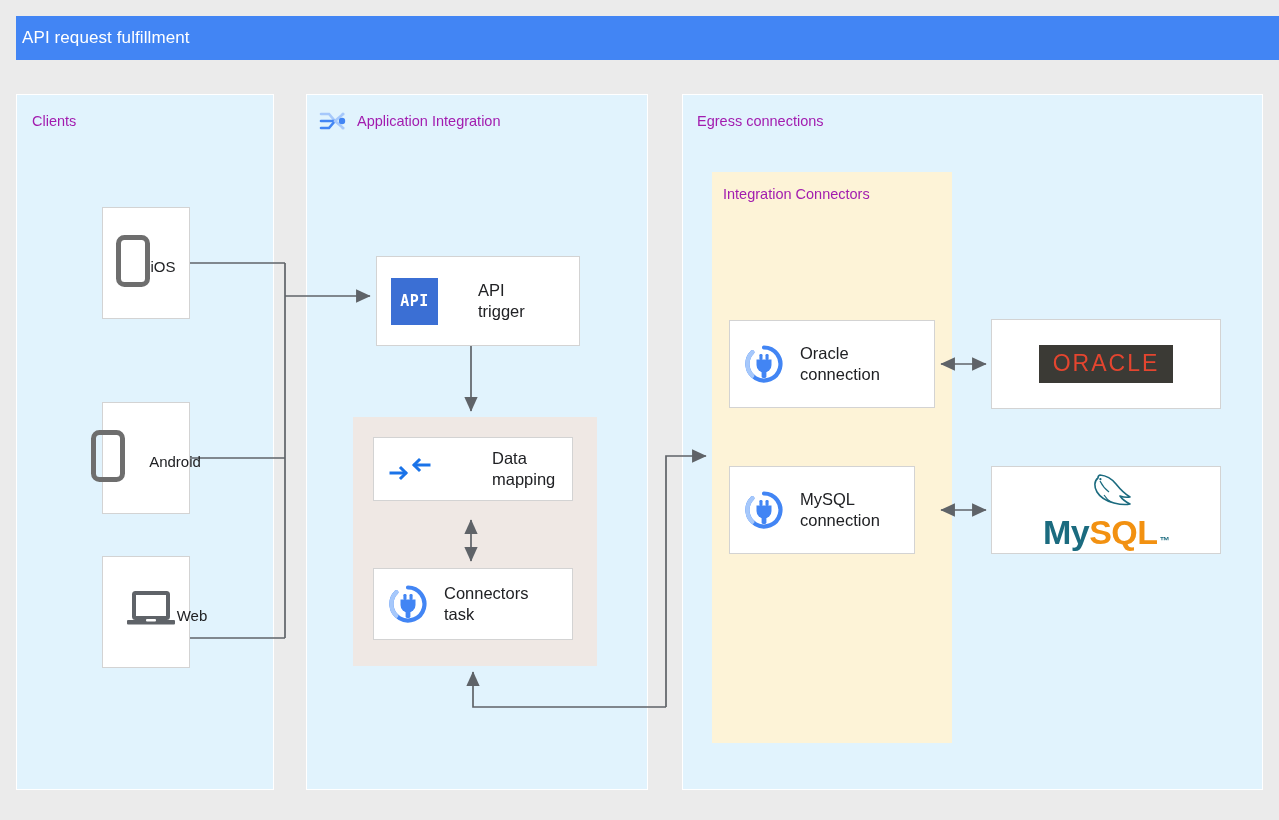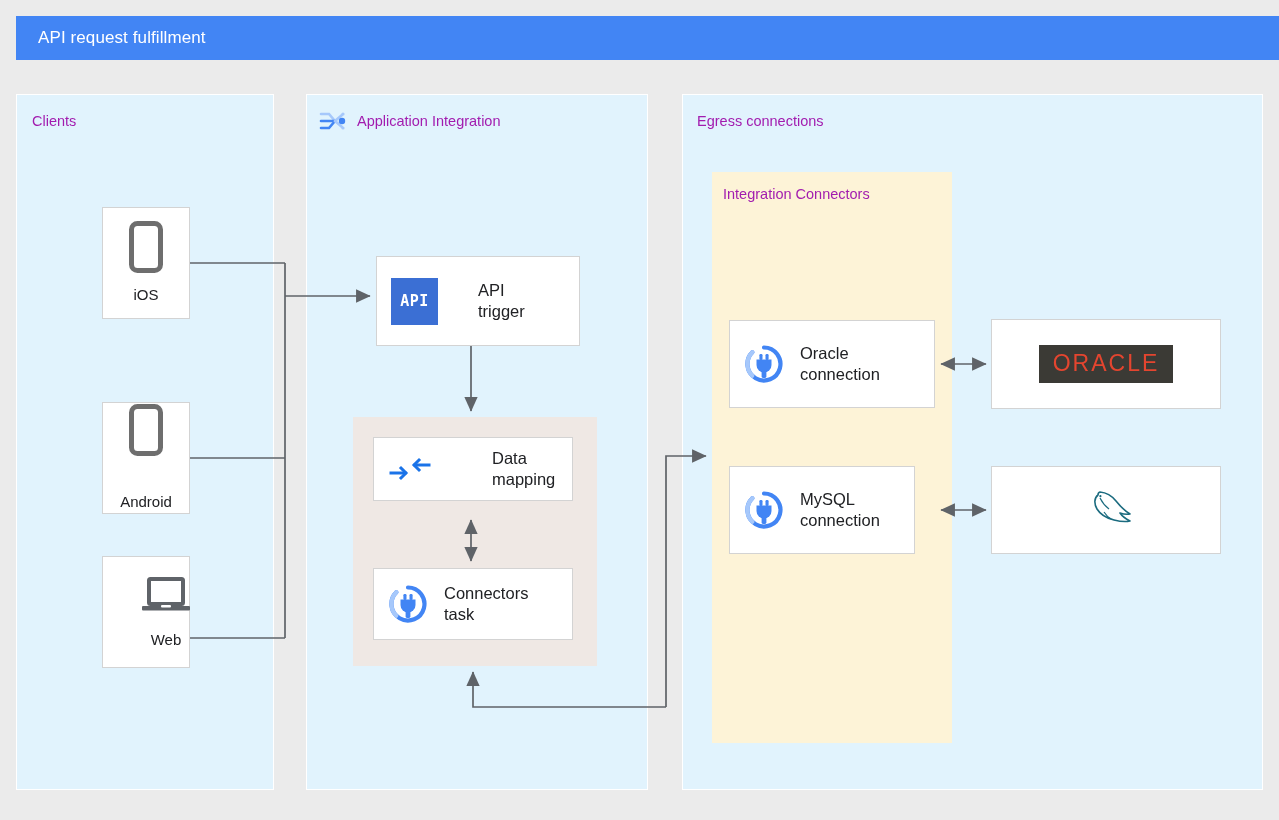--- a/index.html
+++ b/index.html
@@ -18,21 +18,21 @@
 
   
   .title-bar {
     position: absolute;
     left: 16px; top: 16px;
     width: 1263px; height: 44px;
     background: #4285f4;
     display: flex;
     align-items: center;
     box-sizing: border-box;
-    padding-left: 22px;
+    padding-left: 6px;
   }
   .title-bar .title-text {
     color: #ffffff;
     font-size: 17px;
     letter-spacing: .1px;
   }
 
   
   .panel {
     position: absolute;
@@ -72,21 +72,20 @@
   }
   .card-label {
     font-size: 16.5px;
     color: #202124;
     line-height: 1.28;
     white-space: pre-line;
   }
 
   
   .card-device {
-    flex-direction: column;
     justify-content: center;
   }
   .card-device .card-label {
     font-size: 15px;
     margin-top: 8px;
     text-align: center;
   }
 
   
   .card-h { padding-left: 14px; }
@@ -341,14 +340,19 @@
         <g fill="none" stroke="#1b6b7f" stroke-width="1.6" stroke-linejoin="round">
           <path d="M34 6 C30 9 30 15 33 20 C36 25 42 29 50 31 C56 32.5 62 33 66 32
                    C62 30 58 27 56 24 C59 25 63 25.5 66 25
                    C61 22 56 17 52 12 C48 7 42 3.5 36 3 C34.5 3.3 34 4.4 34 6 Z" fill="#ffffff"></path>
           <path d="M36 9 C38 13 41 17 45 20" stroke-width="1.2"></path>
           <path d="M40 23 C42 26 44 28.5 47 30" stroke-width="1.2"></path>
         </g>
         <circle cx="36.4" cy="7.2" r="1.1" fill="#1b6b7f"></circle>
       </svg>
     </span>
+    <span class="mysql-word">
+      <span class="mysql-my">My</span>
+        <span class="mysql-sql">SQL</span>
+        <span class="mysql-tm">™</span>
+    </span>
   </span>
 </div>
 
 </body></html>

